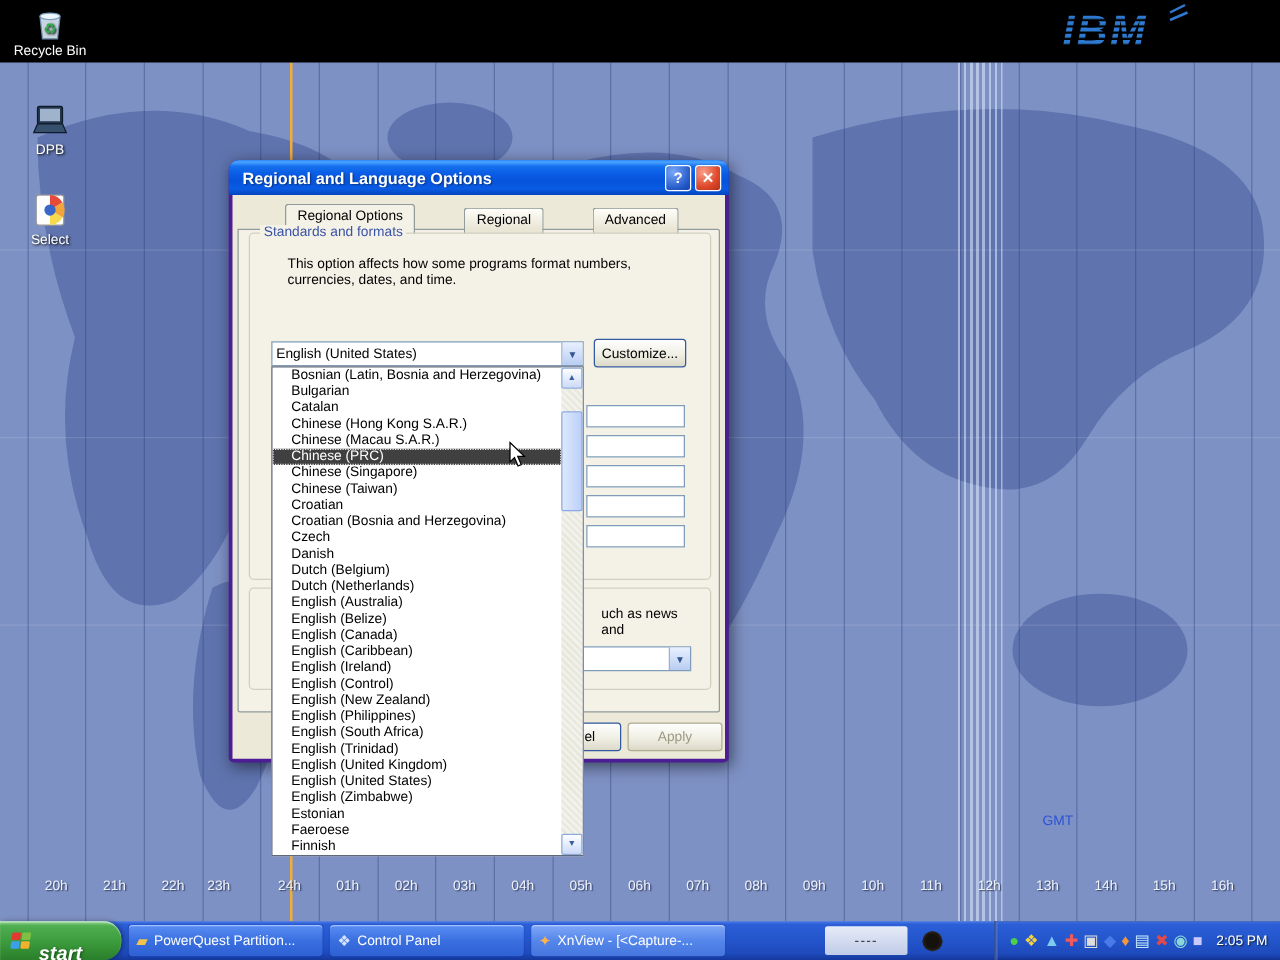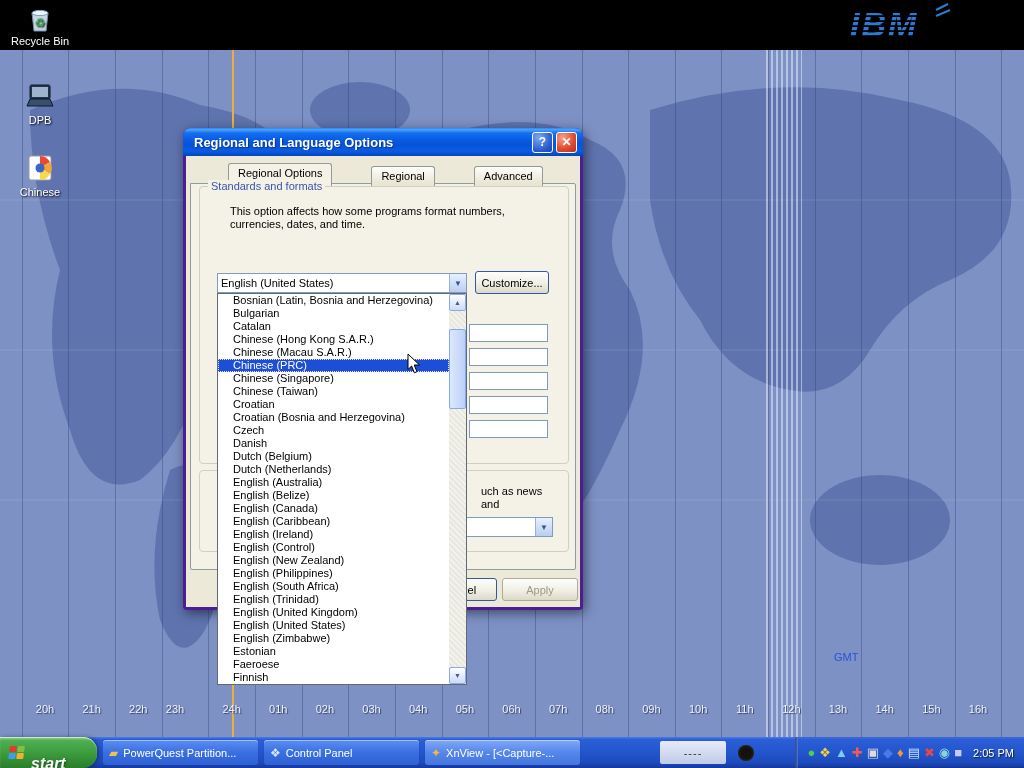--- a/index.html
+++ b/index.html
@@ -62,21 +62,21 @@
   .xp-btn.disabled{color:#9c9a84;border-color:#b0ac94;}
 
   .sample-box{position:absolute;width:79px;height:18px;background:#fff;border:1px solid #7f9db9;
     box-sizing:border-box;z-index:4;}
 
   
   .lang-list{position:absolute;left:217px;top:293px;width:250px;height:392px;background:#fff;
     border:1px solid #60697a;box-sizing:border-box;z-index:60;}
   .lang-items{position:absolute;left:0;top:0;bottom:0;right:17px;overflow:hidden;}
   .list-item{height:13px;line-height:13px;font-size:11px;padding-left:15px;white-space:nowrap;}
-  .list-item.selected{background:#1d4ed8;color:#fff;outline:1px dotted #e8e8e8;outline-offset:-1px;}
+  .list-item.selected{background:#404040;color:#fff;outline:1px dotted #e8e8e8;outline-offset:-1px;}
   .scrollbar{position:absolute;right:0;top:0;bottom:0;width:17px;
     background:repeating-linear-gradient(45deg,#f2f1ea 0 2px,#e9e8df 2px 4px);}
   .scroll-btn{position:absolute;left:0;width:17px;height:17px;box-sizing:border-box;border:1px solid #8cace0;
     border-radius:2px;background:linear-gradient(180deg,#fdfeff,#ccdbf8);display:flex;align-items:center;
     justify-content:center;font-size:7px;color:#3c5e9e;}
   .scroll-thumb{position:absolute;left:0;top:35px;width:17px;height:80px;box-sizing:border-box;
     border:1px solid #89a8e8;border-radius:2px;background:linear-gradient(90deg,#dde8fc,#bcd0f8);}
 
   
   .cursor{position:absolute;left:407px;top:353px;z-index:300;}
@@ -209,21 +209,21 @@
   <span>DPB</span>
 </div>
 <div class="icon-block" style="left:2px;top:152px;">
   <svg class="glyph" width="32" height="32" viewBox="0 0 32 32">
     <rect x="5" y="4" width="22" height="24" rx="2" fill="#fdfdfd" stroke="#9a9a9a"></rect>
     <path d="M16,16 L26,10 A12,12 0 0,0 16,4 Z" fill="#e84a3a"></path>
     <path d="M16,16 L26,22 A12,12 0 0,0 26,10 Z" fill="#f2a53a"></path>
     <path d="M16,16 L16,28 A12,12 0 0,0 26,22 Z" fill="#f6d94c"></path>
     <circle cx="16" cy="16" r="4.5" fill="#3a66c8"></circle>
   </svg>
-  <span>Chinese</span>
+  <span>Select</span>
 </div>
 
 <div class="dialog">
   <div class="titlebar">
     <span class="title-text">Regional and Language Options</span>
     <span class="tb-btn help-btn">?</span>
     <span class="tb-btn close-btn">✕</span>
   </div>
   <div class="dialog-body">
     <div class="tab-strip">

